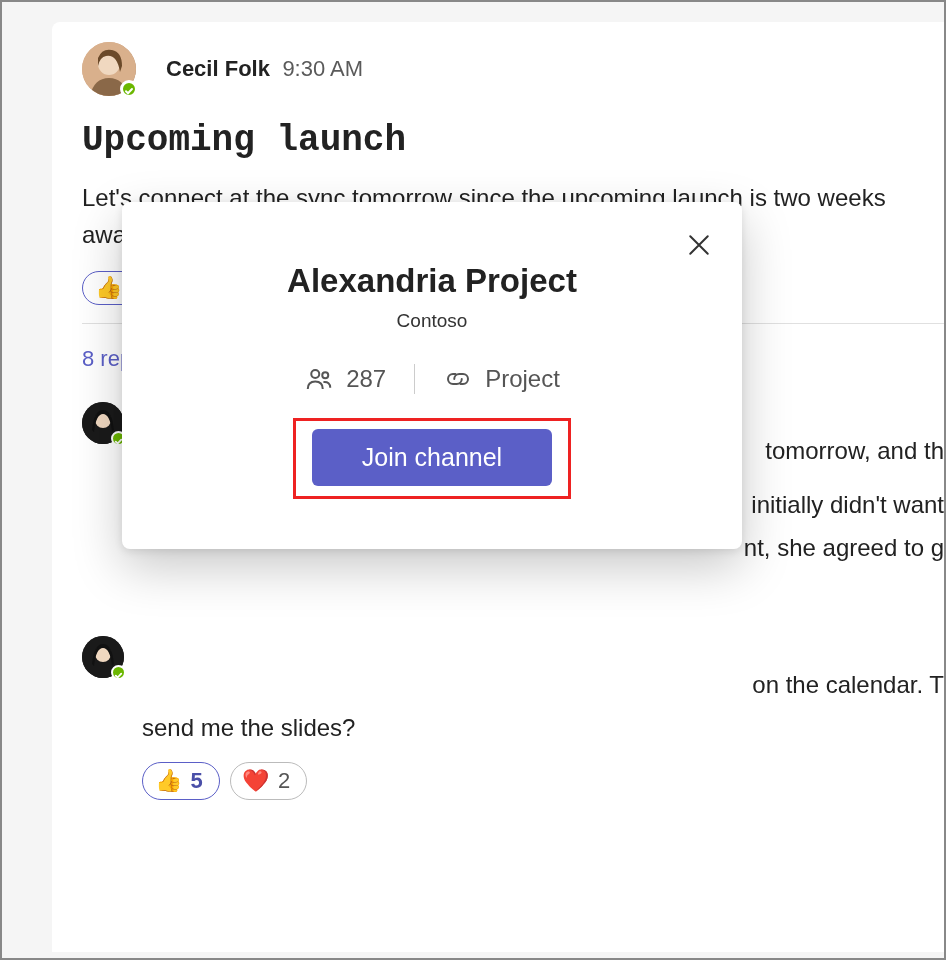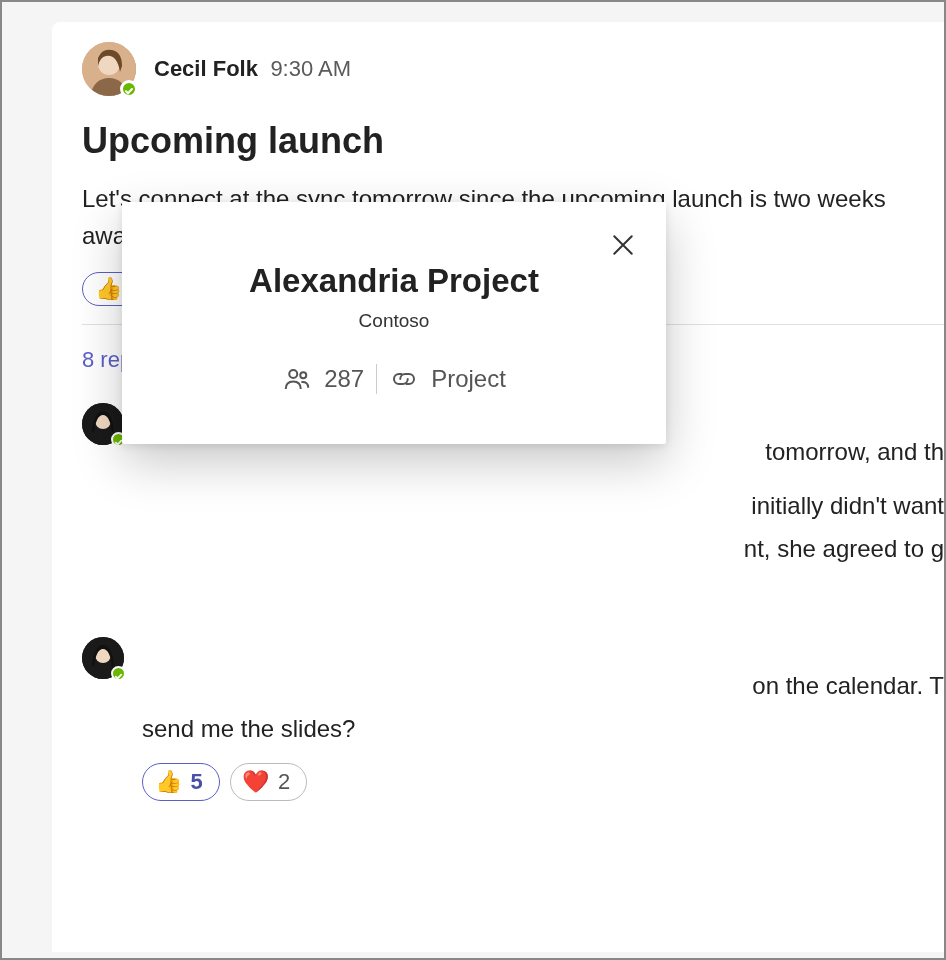--- a/index.html
+++ b/index.html
@@ -15,21 +15,21 @@
   .chat-container {
     background: #fff;
     margin: 20px 0 0 50px;
     border-radius: 8px 0 0 0;
     padding: 20px 0 30px 30px;
     height: 930px;
   }
   .post-header {
     display: flex;
     align-items: center;
-    gap: 18px;
+    gap: 30px;
     margin-bottom: 24px;
   }
   .avatar-wrap {
     position: relative;
     width: 54px;
     height: 54px;
   }
   .avatar-wrap.small { width: 42px; height: 42px; }
   .avatar {
     width: 100%;
@@ -67,20 +67,21 @@
   .timestamp {
     font-size: 22px;
     color: #5a5a5a;
     margin-left: 8px;
   }
   .post-title {
     font-size: 36px;
     font-weight: 600;
     color: #222;
     margin-bottom: 18px;
+    font-family: Liberation Mono, monospace;
   }
   .post-body {
     font-size: 24px;
     color: #222;
     line-height: 1.55;
     margin-bottom: 18px;
   }
   .pill {
     display: inline-flex;
     align-items: center;
@@ -121,23 +122,23 @@
     gap: 10px;
     margin-top: 16px;
     margin-left: 60px;
   }
 
   
   .popover {
     position: absolute;
     top: 200px;
     left: 120px;
-    width: 544px;
+    width: 620px;
     background: #fff;
-    border-radius: 2px;
+    border-radius: 8px;
     box-shadow: 0 18px 50px rgba(0,0,0,0.22), 0 2px 8px rgba(0,0,0,0.1);
     padding: 40px 40px 50px 40px;
     text-align: center;
   }
   .popover-close {
     position: absolute;
     top: 28px;
     right: 28px;
     width: 30px;
     height: 30px;
@@ -152,21 +153,21 @@
   }
   .popover-sub {
     font-size: 19px;
     color: #333;
     margin-top: 10px;
   }
   .stats-row {
     display: flex;
     justify-content: center;
     align-items: center;
-    gap: 12px;
+    gap: 28px;
     margin-top: 32px;
     color: #555;
     font-size: 24px;
   }
   .stats-row .sep {
     width: 1px;
     height: 30px;
     background: #ccc;
   }
   .stat-item { display: inline-flex; align-items: center; gap: 12px; }
@@ -309,13 +310,16 @@
     </span>
     <span class="sep"></span>
     <span class="stat-item">
       <svg viewBox="0 0 24 24">
         <path d="M9 12 A4 4 0 0 1 13 8 L16 8 A4 4 0 0 1 16 16 L14 16" fill="none" stroke="#555" stroke-width="1.6" stroke-linecap="round"></path>
         <path d="M15 12 A4 4 0 0 1 11 16 L8 16 A4 4 0 0 1 8 8 L10 8" fill="none" stroke="#555" stroke-width="1.6" stroke-linecap="round"></path>
       </svg>
       <span>Project</span>
     </span>
   </div>
+  <div class="join-btn-wrap">
+    <button class="join-btn">Join channel</button>
+  </div>
 </div>
 
 </body></html>

